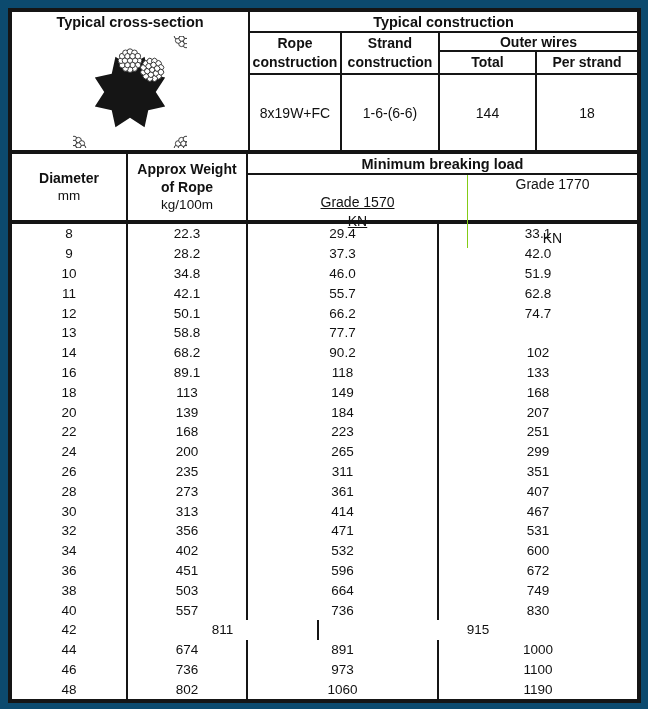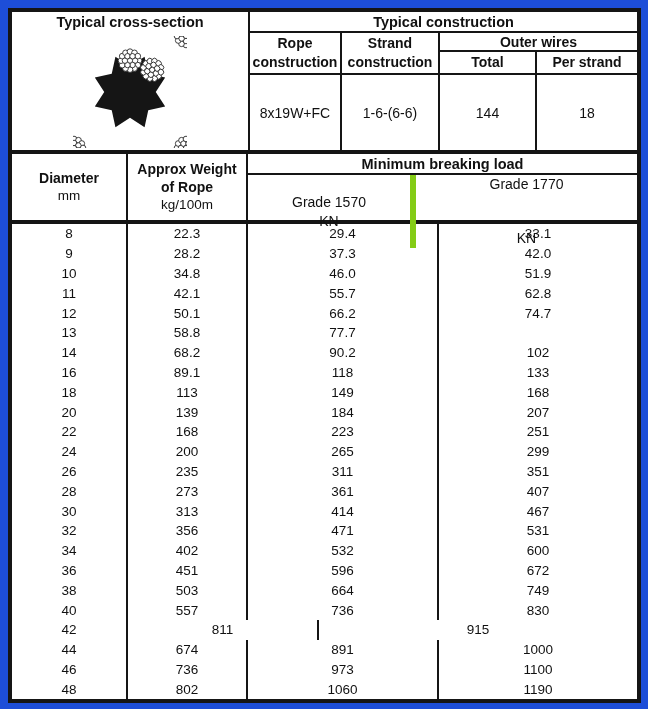--- a/index.html
+++ b/index.html
@@ -2,21 +2,21 @@
 <html><head>
 <meta charset="utf-8">
 <style>
   * { box-sizing: border-box; margin: 0; padding: 0; }
   html, body { background: #e8e8e8; }
   body { font-family: "Liberation Sans", sans-serif; color: #111; }
 
   .sheet {
     position: relative;
     width: 648px; height: 709px;
-    background: #1d4ed8;
+    background: #0c4a6e;
     overflow: hidden;
   }
   .frame {
     position: absolute; left: 8px; top: 8px;
     width: 633px; height: 695px;
     border: 4px solid #151515;
     display: flex; flex-direction: column;
     background: #fff;
   }
 
@@ -49,21 +49,21 @@
   .sec-mid { height: 70px; border-bottom: 4px solid #151515; display: flex; }
   .hd { display: flex; flex-direction: column; align-items: center; justify-content: center; text-align: center; line-height: 18px; }
   .hd .lbl { font-weight: bold; font-size: 14px; }
   .hd .unit { font-size: 13.5px; }
   .hd-dia { width: 116px; border-right: 2px solid #151515; }
   .hd-wt { width: 120px; border-right: 2px solid #151515; }
   .hd-mbl { flex: 1; display: flex; flex-direction: column; }
   .mbl-title { height: 21px; line-height: 20px; text-align: center; font-weight: bold; font-size: 14.5px; border-bottom: 2px solid #151515; }
   .grades { flex: 1; display: flex; }
   .gd { display: flex; flex-direction: column; align-items: center; justify-content: center; font-size: 14px; line-height: 19px; }
-  .gd-1570 { width: 168px; border-right: 6px solid #84cc16; }
+  .gd-1570 { width: 220px; border-right: 1px solid #84cc16; text-decoration: underline; }
   .gd-1770 { flex: 1; gap: 35px; }
 
   
   .sec-data { flex: 1; display: flex; flex-direction: column; font-size: 13.5px; }
   .trow { flex: 1; display: flex; }
   .td { display: flex; align-items: center; justify-content: center; height: 100%; }
   .c-dia { width: 116px; border-right: 2px solid #151515; }
   .c-wt { width: 120px; border-right: 2px solid #151515; }
   .c-g1570 { width: 191px; border-right: 2px solid #151515; }
   .c-g1770 { flex: 1; }

